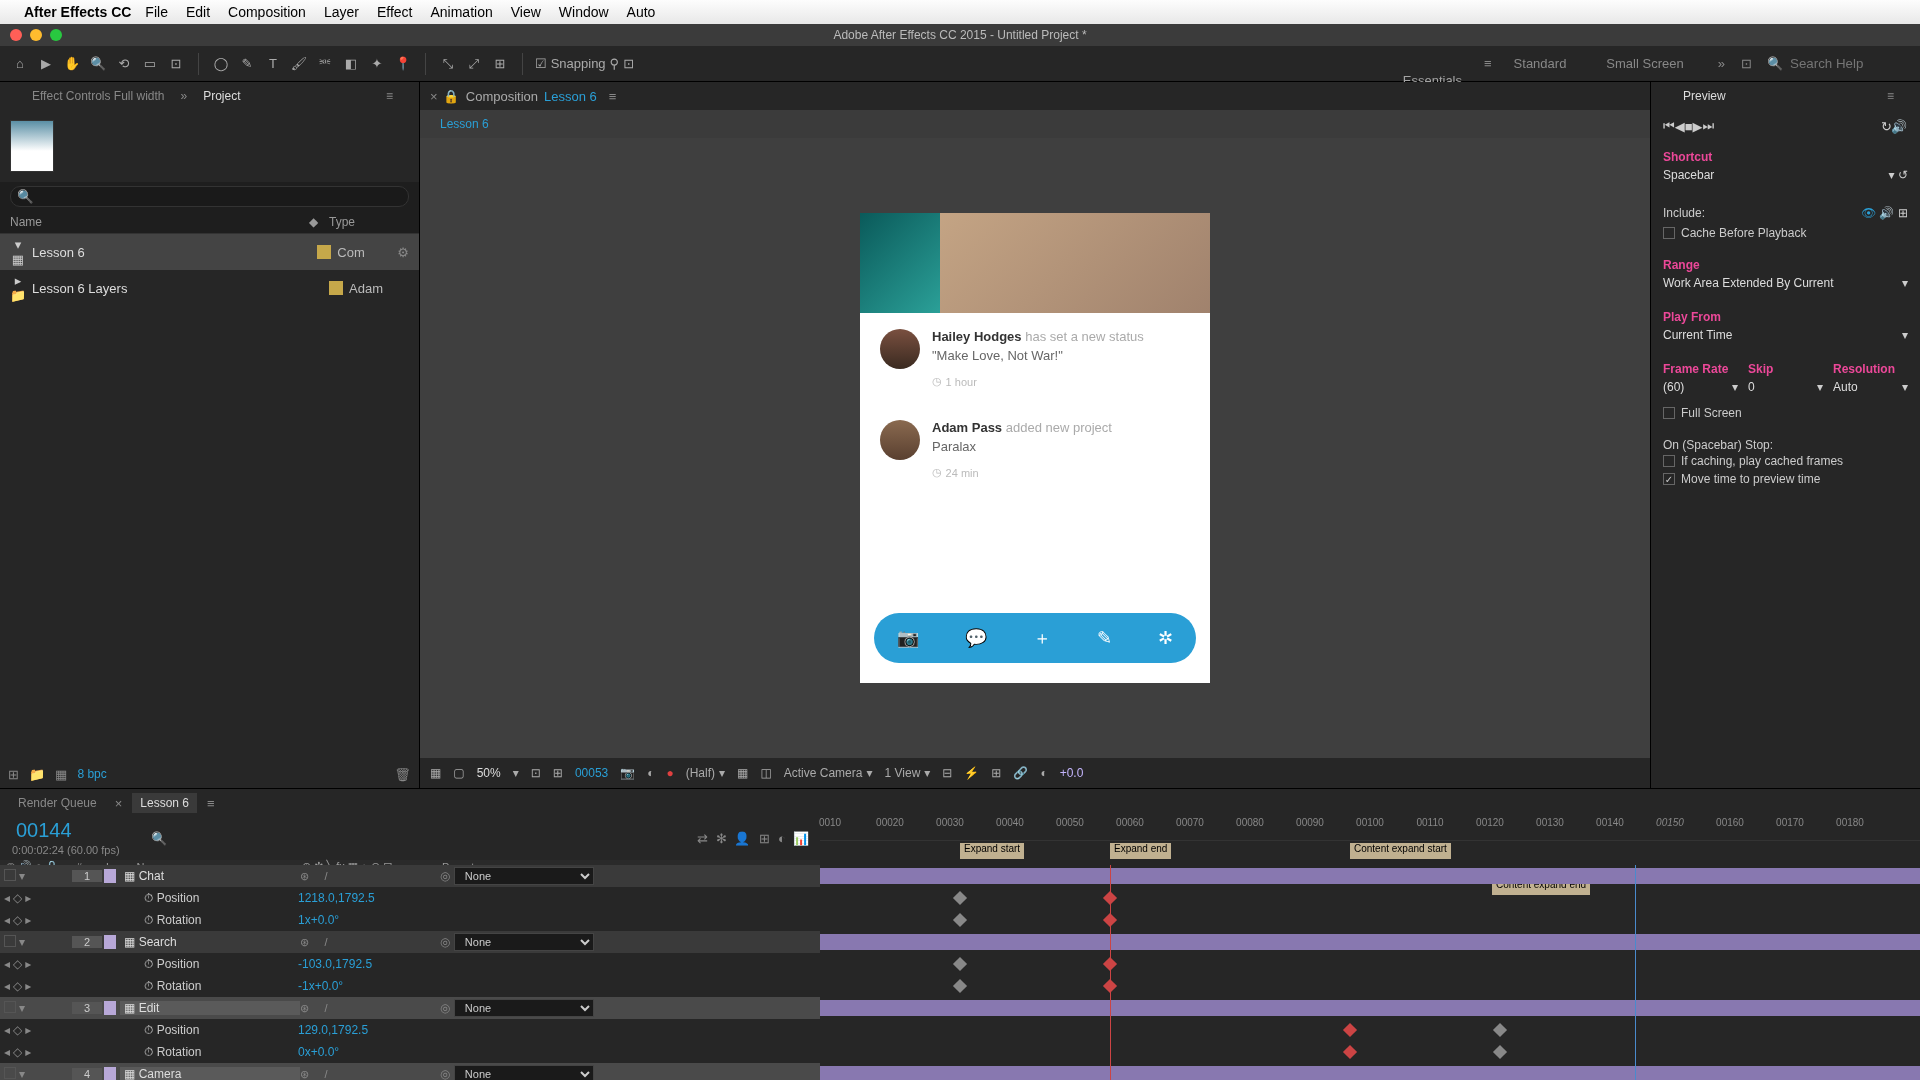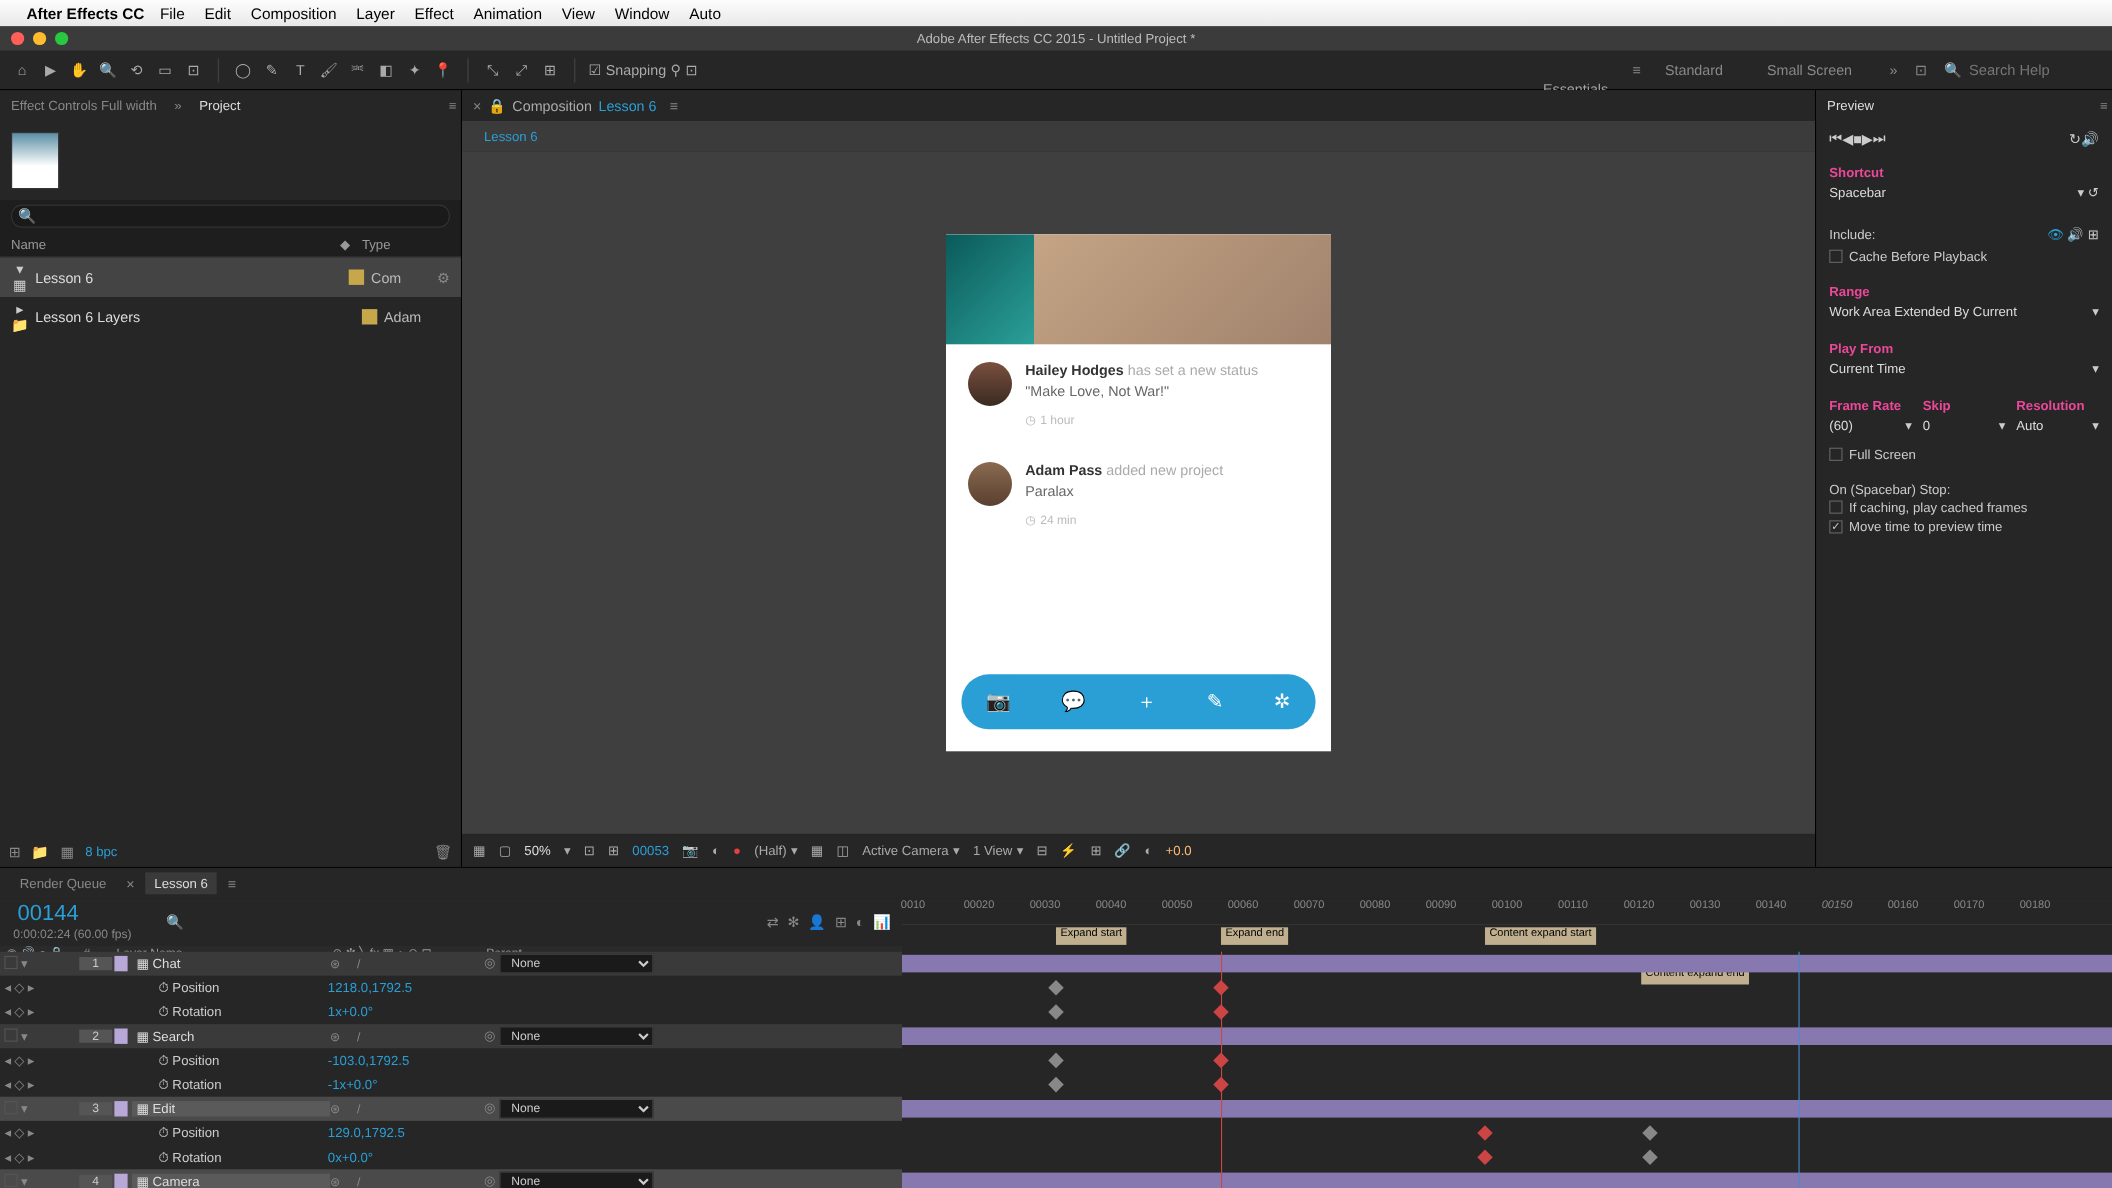--- a/index.html
+++ b/index.html
@@ -30,21 +30,21 @@
 .toolbar .search { display:flex; align-items:center; gap:6px; color:#888; }
 .toolbar .search input { background:transparent; border:none; color:#ccc; width:120px; }
 
 
 .main-row { display:flex; height:706px; }
 .left-col { width:420px; display:flex; flex-direction:column; border-right:1px solid #000; }
 .center-col { flex:1; display:flex; flex-direction:column; background:#262626; }
 .right-col { width:270px; background:#262626; border-left:1px solid #000; }
 
 
-.panel-head { height:28px; background:#262626; display:flex; align-items:center; padding:0 4px; gap:10px; font-size:12px; color:#ccc; }
+.panel-head { height:28px; background:#262626; display:flex; align-items:center; padding:0 26px; gap:10px; font-size:12px; color:#ccc; }
 .panel-head .tab { color:#888; padding:2px 6px; }
 .panel-head .tab.active { color:#ddd; }
 .panel-head .menu-icon { margin-left:auto; color:#888; }
 
 
 .proj-info { padding:10px; display:flex; gap:8px; background:#262626; }
 .proj-thumb { width:44px; height:52px; background:#111; border:1px solid #333; background:linear-gradient(#5a8fa5,#fff 60%); }
 .proj-meta { font-size:12px; color:#bbb; line-height:1.4; }
 .proj-meta .name { color:#ddd; }
 .proj-search { padding:4px 10px; }
@@ -80,21 +80,21 @@
 .post-body .u { color:#333; font-weight:600; }
 .post-body .act { color:#aaa; }
 .post-body .msg { color:#666; margin-top:4px; }
 .post-body .time { color:#bbb; font-size:11px; margin-top:12px; display:flex; gap:4px; align-items:center; }
 .phone-spacer { flex:1; }
 .phone-bar { margin:10px 14px 20px; height:50px; background:#2a9fd6; border-radius:25px; display:flex; align-items:center; justify-content:space-around; color:#fff; font-size:18px; }
 .phone-bar .pb { cursor:pointer; }
 .comp-foot { height:30px; background:#262626; display:flex; align-items:center; padding:0 10px; gap:12px; color:#aaa; font-size:12px; }
 .comp-foot .pct { color:#ddd; }
 .comp-foot .time { color:#2a9fd6; }
-.comp-foot .expo { color:#fdba74; }
+.comp-foot .expo { color:#c4b5fd; }
 .comp-foot .sel-ctl{ display:flex; align-items:center; gap:4px; }
 
 
 .prev-sec { padding:8px 12px; font-size:12px; color:#ccc; }
 .prev-sec .lbl { color:#ec4899; margin-bottom:4px;font-weight:bold; }
 .prev-sec .row { display:flex; align-items:center; justify-content:space-between; margin:4px 0; }
 .prev-sec .sel { background:transparent; border:none; color:#ddd; cursor:pointer; }
 .transport { display:flex; justify-content:space-between; align-items:center; padding:8px 12px; color:#ccc; }
 .transport .tb { cursor:pointer; }
 .check-row { display:flex; align-items:center; gap:6px; padding:2px 0; }

